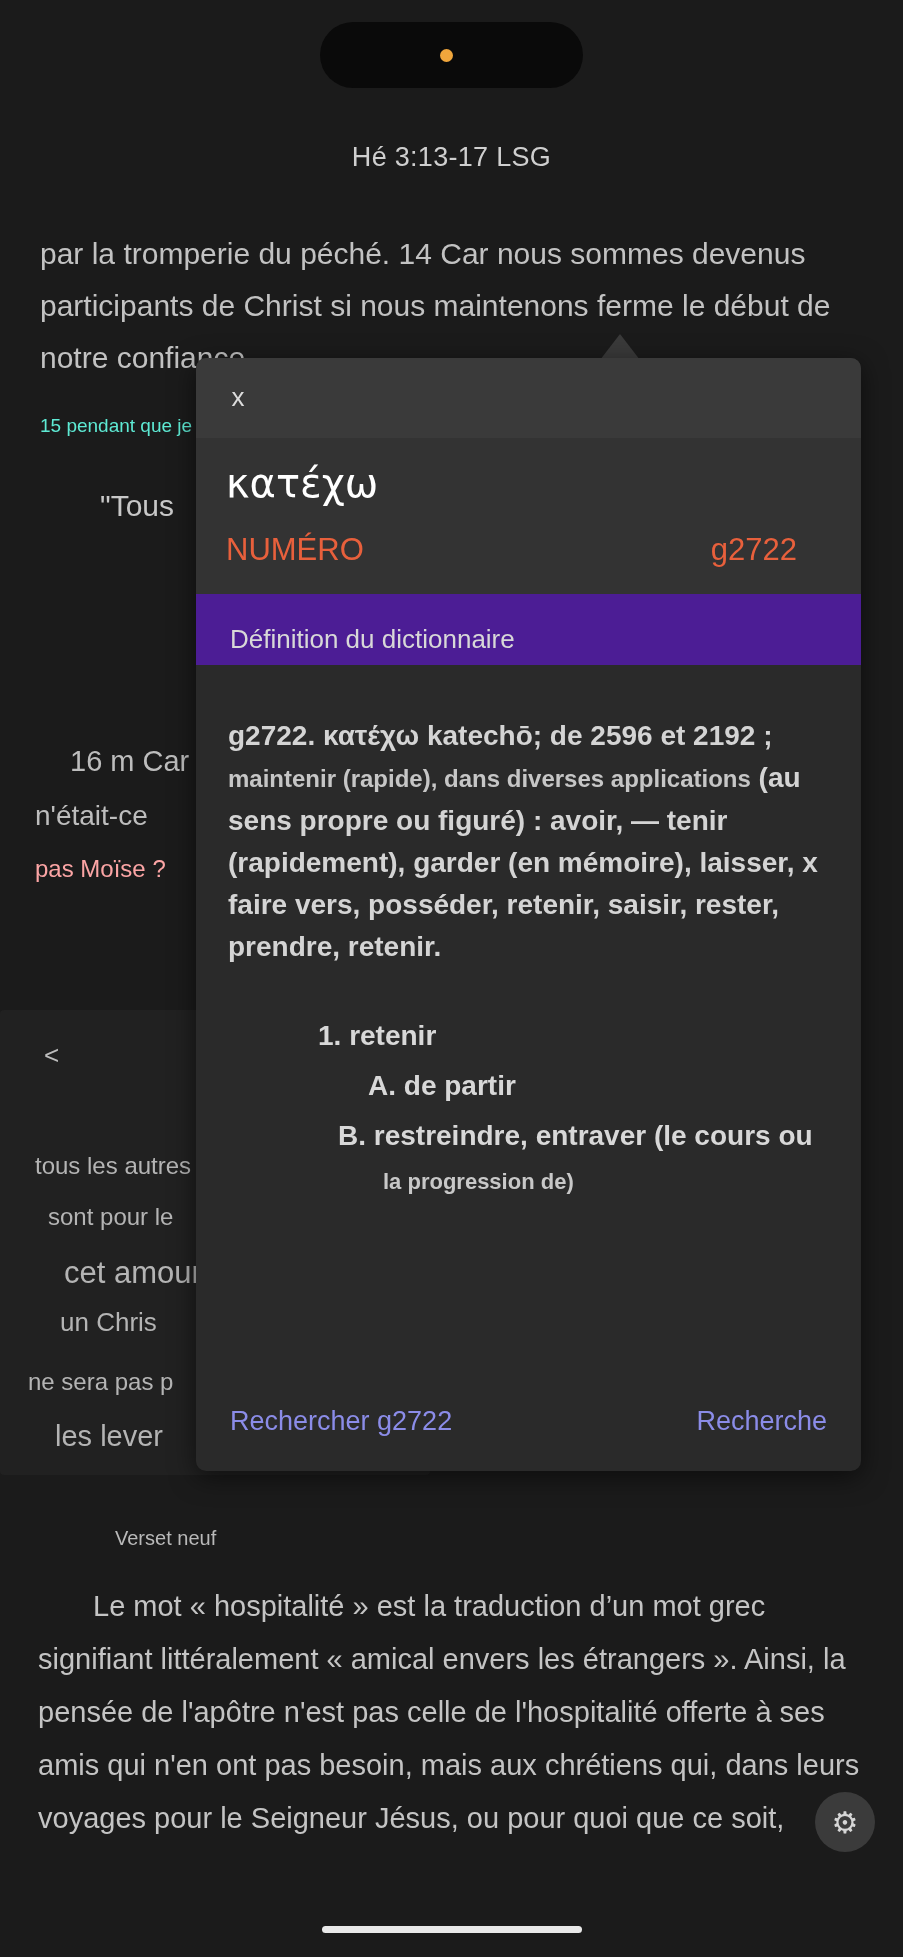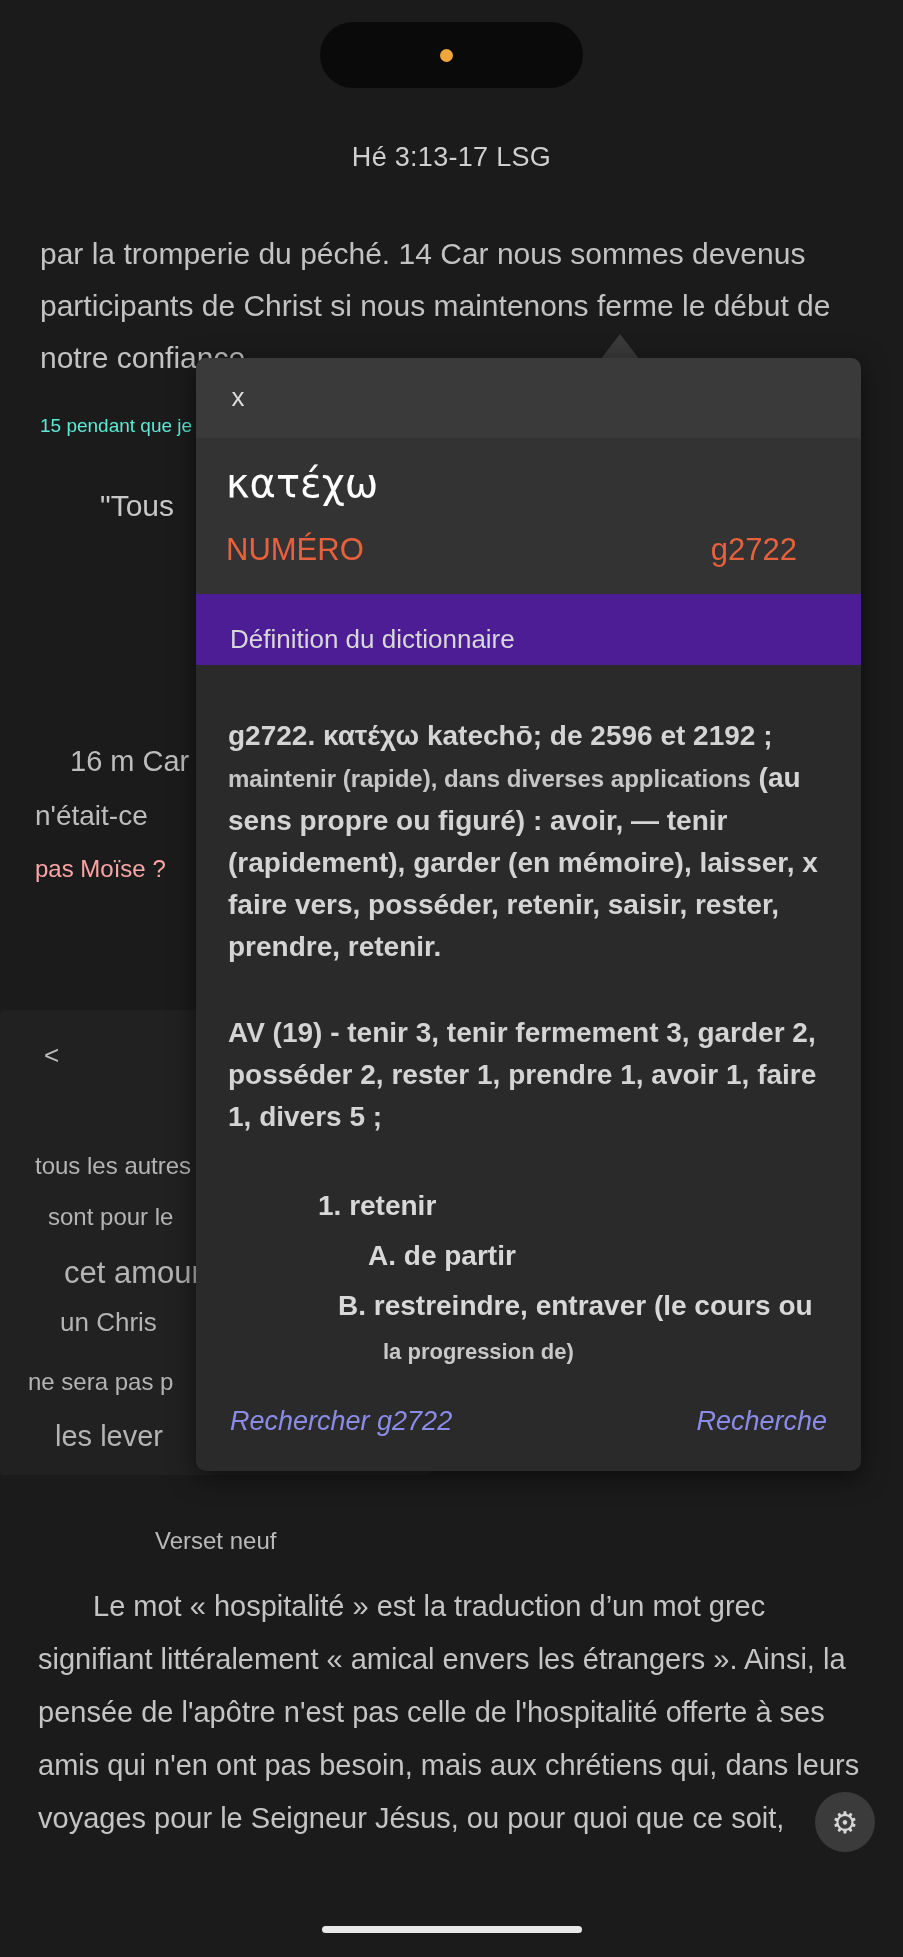--- a/index.html
+++ b/index.html
@@ -92,23 +92,22 @@
   .lp2 { top: 1203px; left: 48px; }
   .lp3 { top: 1255px; left: 64px; font-size: 31px; }
   .lp4 { top: 1307px; left: 60px; font-size: 26px; text-align: center; }
   .lp5 { top: 1368px; left: 28px; font-size: 24px; }
   .lp6 { top: 1420px; left: 55px; font-size: 29px; }
 
   
   .verse-nine {
     position: absolute;
     left: 115px; top: 1527px;
-    font-size: 24px;
+    font-size: 20px;
     color: #b9b9b9;
-    margin-left: 40px;
   }
   .commentary {
     position: absolute;
     left: 38px; top: 1580px;
     width: 828px;
     font-size: 29px;
     line-height: 53px;
     color: #c4c4c4;
     text-indent: 55px;
   }
@@ -231,21 +230,20 @@
     position: absolute;
     left: 0; bottom: 0;
     width: 100%;
     display: flex;
     justify-content: space-between;
     padding: 0 34px 34px 34px;
   }
   .action-link {
     font-size: 27px;
     color: #8b8ce8;
-    font-style: italic;
   }
 </style>
 </head>
 <body>
 
 <div id="screen">
 
   <div class="island">
     <div class="island-dot"></div>
   </div>
@@ -294,21 +292,20 @@
     <div class="dict-title">Définition du dictionnaire</div>
     <div class="dict-spacer"></div>
 
     <div class="modal-body">
       <div class="def-main">
         <span>g2722. κατέχω katechō; de 2596 et 2192 ;</span>
         <span class="small">maintenir (rapide), dans diverses applications</span>
         <span>(au sens propre ou figuré) : avoir, — tenir (rapidement), garder (en mémoire), laisser, x faire vers, posséder, retenir, saisir, rester, prendre, retenir.</span>
       </div>
 
-      <div class="av-line">AV (19) - tenir 3, tenir fermement 3, garder 2, posséder 2, rester 1, prendre 1, avoir 1, faire 1, divers 5 ;</div>
 
       <div class="outline">
         <div class="ol1">1. retenir</div>
         <div class="ol2">A. de partir</div>
         <div class="ol3">B. restreindre, entraver (le cours ou</div>
         <div class="ol3-cont">la progression de)</div>
       </div>
     </div>
 
     <div class="modal-actions">

